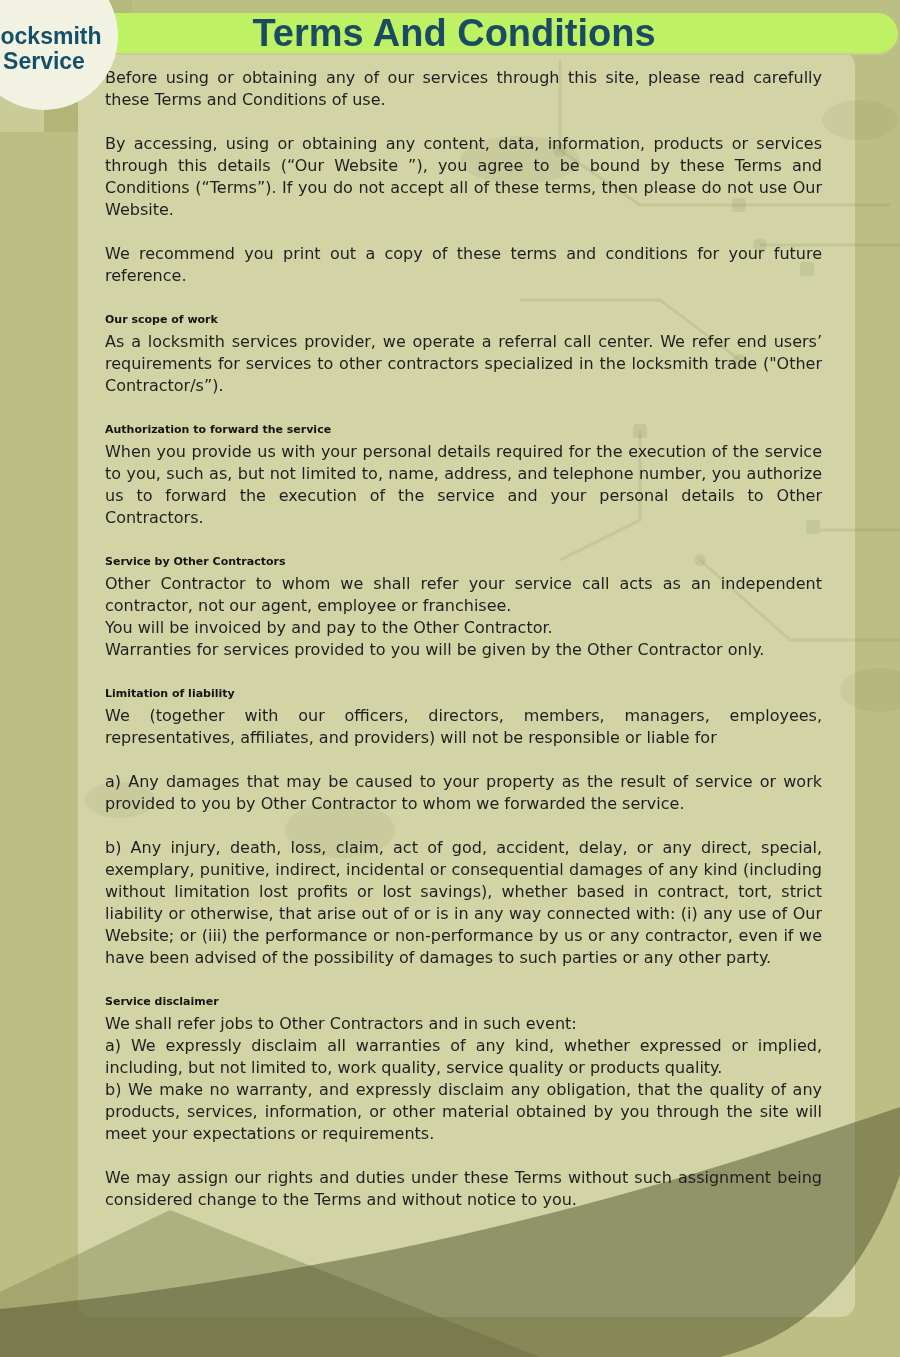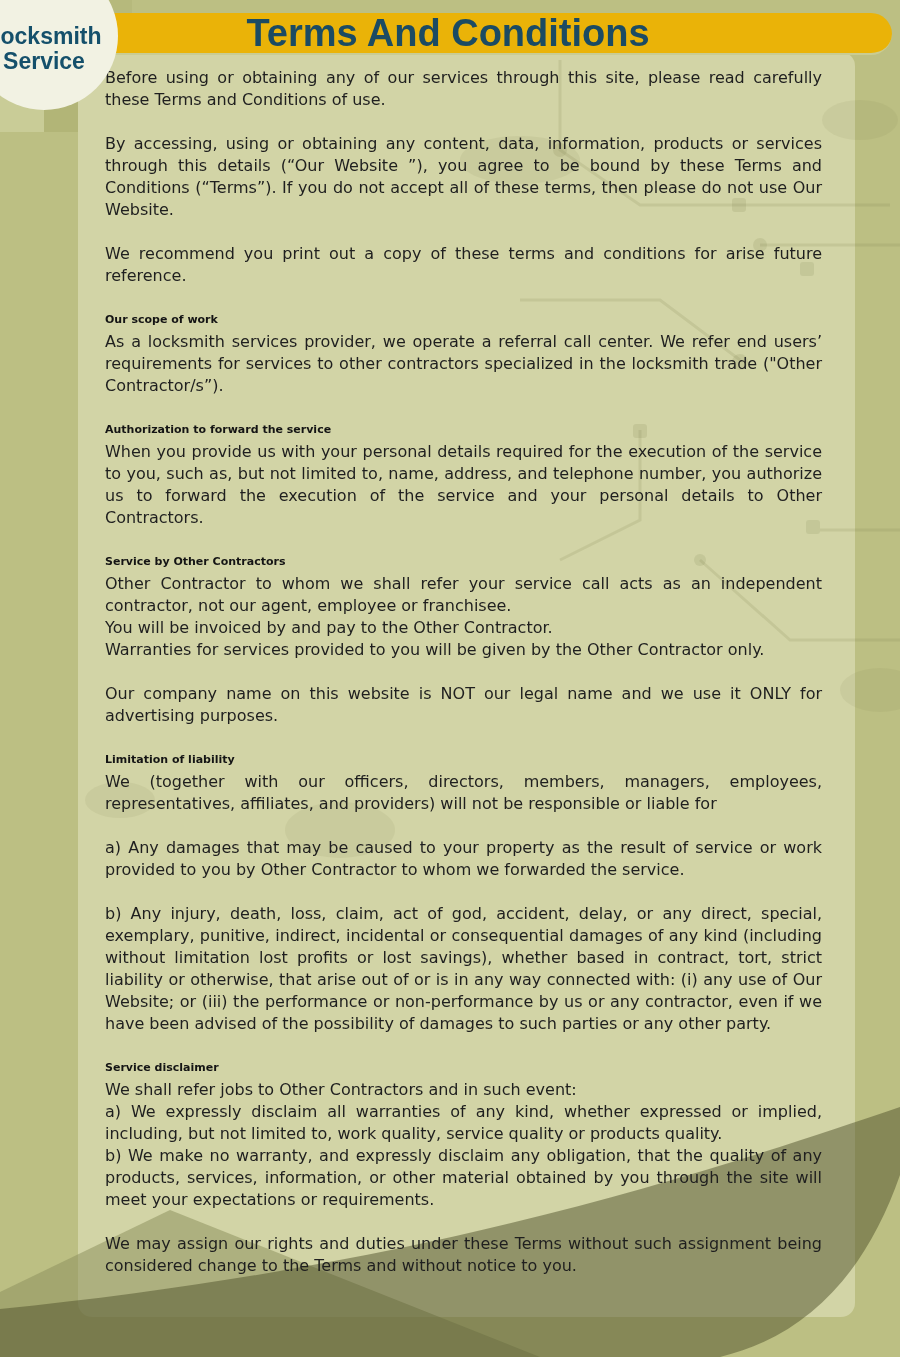--- a/index.html
+++ b/index.html
@@ -8,22 +8,22 @@
     background:#bcbf83;
     font-family:"DejaVu Sans",sans-serif;
   }
   
   .corner-sq-a{position:absolute;left:0;top:0;width:132px;height:96px;background:#b6b97c;}
   .corner-sq-b{position:absolute;left:0;top:96px;width:44px;height:36px;background:#c9cc97;}
   .corner-sq-c{position:absolute;left:44px;top:96px;width:88px;height:36px;background:#b2b577;}
 
   
   .banner{
-    position:absolute;left:4px;top:13px;width:888px;height:40px;
-    background:#eab308;border-radius:0 22px 22px 0;
+    position:absolute;left:10px;top:13px;width:888px;height:40px;
+    background:#bef264;border-radius:0 22px 22px 0;
     border-bottom:2px solid #c9cc93;
     display:flex;align-items:center;justify-content:center;
     z-index:4;
   }
   .banner h1{
     margin:0;font-family:"Liberation Sans",sans-serif;font-weight:bold;
     font-size:38px;line-height:40px;color:#1b4b63;letter-spacing:0px;
   }
 
   
@@ -113,42 +113,41 @@
 
 <svg id="swoosh" class="deco" width="900" height="420" viewBox="0 0 900 420">
   <path d="M0,355 L170,273 L540,420 L0,420 Z" fill="#8e925e" fill-opacity="0.55"></path>
   <path d="M900,170 C700,238 420,330 0,372 L0,420 L720,420 C812,398 868,330 900,238 Z" fill="#4b4e27" fill-opacity="0.48"></path>
 </svg>
 
 <div class="terms">
   <div>
       <p>Before using or obtaining any of our services through this site, please read carefully these Terms and Conditions of use.</p>
       <p>By accessing, using or obtaining any content, data, information, products or services through this details (“Our Website ”), you agree to be bound by these Terms and Conditions (“Terms”). If you do not accept all of these terms, then please do not use Our Website.</p>
-      <p>We recommend you print out a copy of these terms and conditions for arise future reference.</p>
+      <p>We recommend you print out a copy of these terms and conditions for your future reference.</p>
     </div>
   <div>
       <div class="section">
     <h2>Our scope of work</h2>
     <div>
           <p>As a locksmith services provider, we operate a referral call center. We refer end users’ requirements for services to other contractors specialized in the locksmith trade ("Other Contractor/s”).</p>
         </div>
   </div>
       <div class="section">
     <h2>Authorization to forward the service</h2>
     <div>
           <p>When you provide us with your personal details required for the execution of the service to you, such as, but not limited to, name, address, and telephone number, you authorize us to forward the execution of the service and your personal details to Other Contractors.</p>
         </div>
   </div>
       <div class="section">
     <h2>Service by Other Contractors</h2>
     <div>
           <p>Other Contractor to whom we shall refer your service call acts as an independent contractor, not our agent, employee or franchisee.
 You will be invoiced by and pay to the Other Contractor.
 Warranties for services provided to you will be given by the Other Contractor only.</p>
-          <p>Our company name on this website is NOT our legal name and we use it ONLY for advertising purposes.</p>
         </div>
   </div>
       <div class="section">
     <h2>Limitation of liability</h2>
     <div>
           <p>We (together with our officers, directors, members, managers, employees, representatives, affiliates, and providers) will not be responsible or liable for</p>
           <p>a) Any damages that may be caused to your property as the result of service or work provided to you by Other Contractor to whom we forwarded the service.</p>
           <p>b) Any injury, death, loss, claim, act of god, accident, delay, or any direct, special, exemplary, punitive, indirect, incidental or consequential damages of any kind (including without limitation lost profits or lost savings), whether based in contract, tort, strict liability or otherwise, that arise out of or is in any way connected with: (i) any use of Our Website; or (iii) the performance or non-performance by us or any contractor, even if we have been advised of the possibility of damages to such parties or any other party.</p>
         </div>
   </div>

